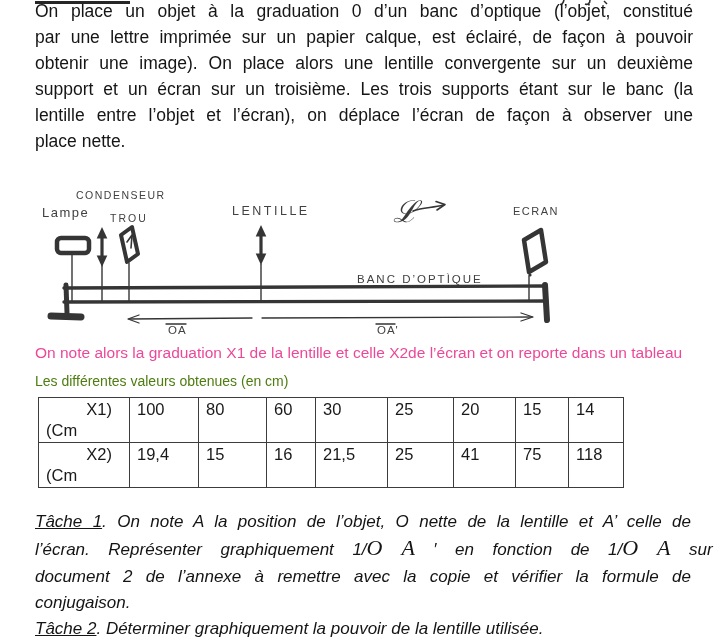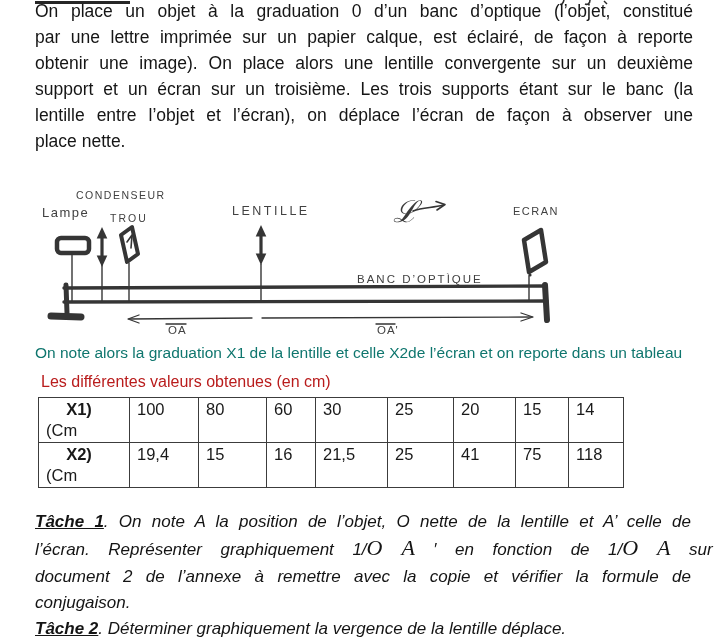--- a/index.html
+++ b/index.html
@@ -14,52 +14,52 @@
   .intro{position:absolute;left:35px;top:-2px;width:658px;font-size:17.5px;line-height:26px;color:#151515;}
   .just{text-align:justify;text-align-last:justify;-moz-text-align-last:justify;}
 
   
   .diagram{position:absolute;left:0;top:180px;}
   .hand{font-family:"Liberation Sans",sans-serif;fill:#414141;}
   .ink{stroke:#353535;fill:none;stroke-linecap:round;stroke-linejoin:round;}
   .light-glyph{font-family:"DejaVu Serif",serif;font-style:italic;font-size:30px;fill:#3a3a3a;}
 
   
-  .note{position:absolute;left:35px;top:344px;font-size:15.5px;color:#0f766e;}
-
-  
-  .tbl-title{position:absolute;left:41px;top:373px;font-size:16px;color:#b91c1c;}
+  .note{position:absolute;left:35px;top:344px;font-size:15.5px;color:#ec4899;}
+
+  
+  .tbl-title{position:absolute;left:35px;top:373px;font-size:14px;color:#4d7c0f;}
   table.values{position:absolute;left:38px;top:397px;border-collapse:collapse;table-layout:fixed;}
   table.values td{border:1.5px solid #3c3c3c;vertical-align:top;height:43px;
                   padding:1px 0 0 7px;font-size:16.5px;line-height:20.5px;color:#191919;}
-  .hrow{display:flex;justify-content:center;padding-right:17px;font-weight:bold;}
+  .hrow{display:flex;justify-content:flex-end;padding-right:17px;}
 
   
   .tasks{position:absolute;left:35px;top:509px;width:656px;font-style:italic;
          font-size:17px;line-height:26.3px;color:#141414;}
   .tline{white-space:normal;}
   .wide{width:700px;}
-  .ttitle{font-weight:bold;text-decoration:underline;}
+  .ttitle{font-weight:normal;text-decoration:underline;}
   .mser{font-family:"Liberation Serif",serif;font-size:22px;}
 </style>
 </head>
 <body>
 
 <div id="page">
 
   <div class="frag-underline"></div>
   <svg class="frag-marks" width="70" height="6" viewBox="0 0 70 6">
     <path d="M4,0 C3,4 1,5 0,4" stroke="#2a2a2a" stroke-width="1.6" fill="none"></path>
     <path d="M30,0 C30,4 27,5 25,4" stroke="#2a2a2a" stroke-width="1.6" fill="none"></path>
     <path d="M44,1 l3,3" stroke="#2a2a2a" stroke-width="1.4" fill="none"></path>
   </svg>
 
   <div class="intro">
     <div class="just">On place un objet à la graduation 0 d’un banc d’optique (l’objet, constitué</div>
-    <div class="just">par une lettre imprimée sur un papier calque, est éclairé, de façon à reporte</div>
+    <div class="just">par une lettre imprimée sur un papier calque, est éclairé, de façon à pouvoir</div>
     <div class="just">obtenir une image). On place alors une lentille convergente sur un deuxième</div>
     <div class="just">support et un écran sur un troisième. Les trois supports étant sur le banc (la</div>
     <div class="just">lentille entre l’objet et l’écran), on déplace l’écran de façon à observer une</div>
     <div>place nette.</div>
   </div>
 
   <svg class="diagram" width="720" height="165" viewBox="0 0 720 165">
 
     <text x="42" y="37" font-size="13" letter-spacing="1.5" class="hand">Lampe</text>
     <text x="76" y="19" font-size="10.5" letter-spacing="1.5" class="hand">CONDENSEUR</text>
@@ -184,17 +184,17 @@
   <div class="tasks">
     <div class="tline just">
       <span class="ttitle">Tâche 1</span><span>. On note A la position de l’objet, O nette de la lentille et A’ celle de</span>
     </div>
     <div class="tline just wide">
       <span>l’écran. Représenter graphiquement 1/</span><span class="mser">O A</span><span> ′ en fonction de 1/</span><span class="mser">O A</span><span> sur l</span>
     </div>
     <div class="tline just">document 2 de l’annexe à remettre avec la copie et vérifier la formule de</div>
     <div class="tline">conjugaison.</div>
     <div class="tline">
-      <span class="ttitle">Tâche 2</span><span>. Déterminer graphiquement la vergence de la lentille déplace.</span>
+      <span class="ttitle">Tâche 2</span><span>. Déterminer graphiquement la pouvoir de la lentille utilisée.</span>
     </div>
   </div>
 
 </div>
 
 </body></html>

